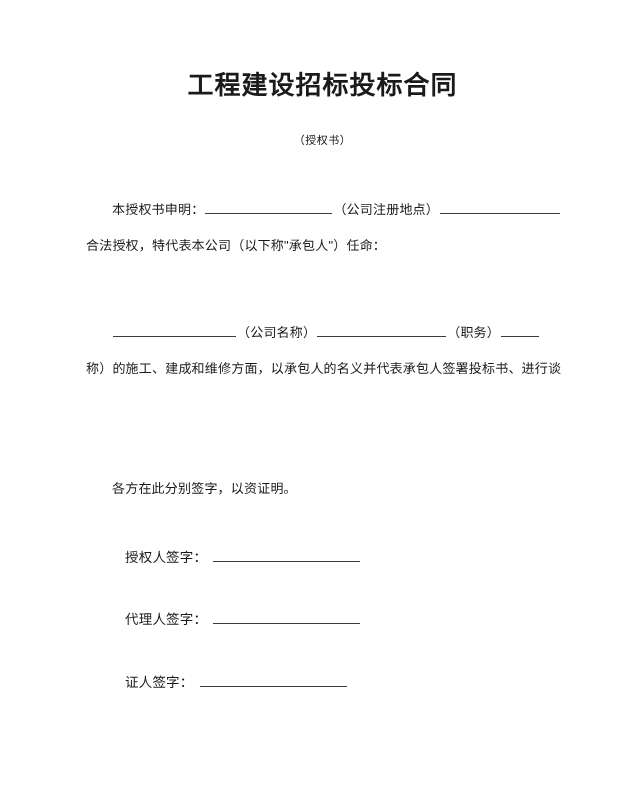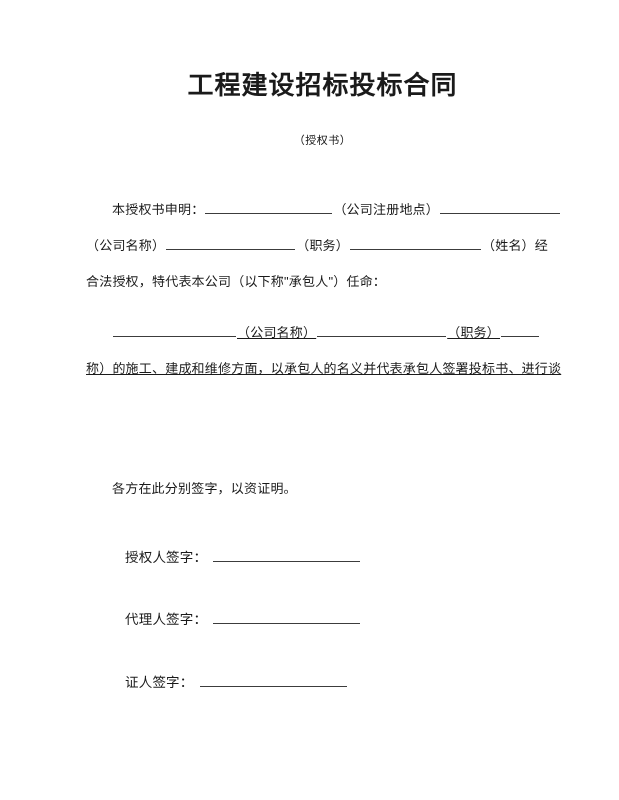--- a/index.html
+++ b/index.html
@@ -55,21 +55,21 @@
   
   .body-block {
     position: absolute;
     left: 73px;
     width: 438px;
     font-size: 13px;
     line-height: 36px;
     letter-spacing: 0.2px;
   }
   #para-1 { top: 192px; }
-  #para-2 { top: 315px; text-decoration: underline; }
+  #para-2 { top: 315px; }
   #para-3 { top: 471px; }
 
   .line {
     height: 36px;
     white-space: nowrap;
     overflow: visible;
   }
   .indent { padding-left: 26px; }
 
   
@@ -108,21 +108,20 @@
 <body>
 
 <div class="page">
 
   <div class="doc-title">工程建设招标投标合同</div>
 
   <div class="doc-subtitle">（授权书）</div>
 
   <div class="body-block" id="para-1">
       <div class="line indent"><span>本授权书申明：</span><span class="blank" style="width: 127px;"></span><span>（公司注册地点）</span><span class="blank" style="width: 120px;"></span></div>
-      <div class="line"><span>（公司名称）</span><span class="blank" style="width: 129px;"></span><span>（职务）</span><span class="blank" style="width: 131px;"></span><span>（姓名）经</span></div>
       <div class="line"><span>合法授权，特代表本公司（以下称"承包人"）任命：</span></div>
     </div>
   <div class="body-block" id="para-2">
       <div class="line indent"><span class="blank" style="width: 123px;"></span><span>（公司名称）</span><span class="blank" style="width: 129px;"></span><span>（职务）</span><span class="blank" style="width: 38px;"></span></div>
       <div class="line"><span>称）的施工、建成和维修方面，以承包人的名义并代表承包人签署投标书、进行谈</span></div>
     </div>
   <div class="body-block" id="para-3">
       <div class="line indent"><span>各方在此分别签字，以资证明。</span></div>
     </div>
 

